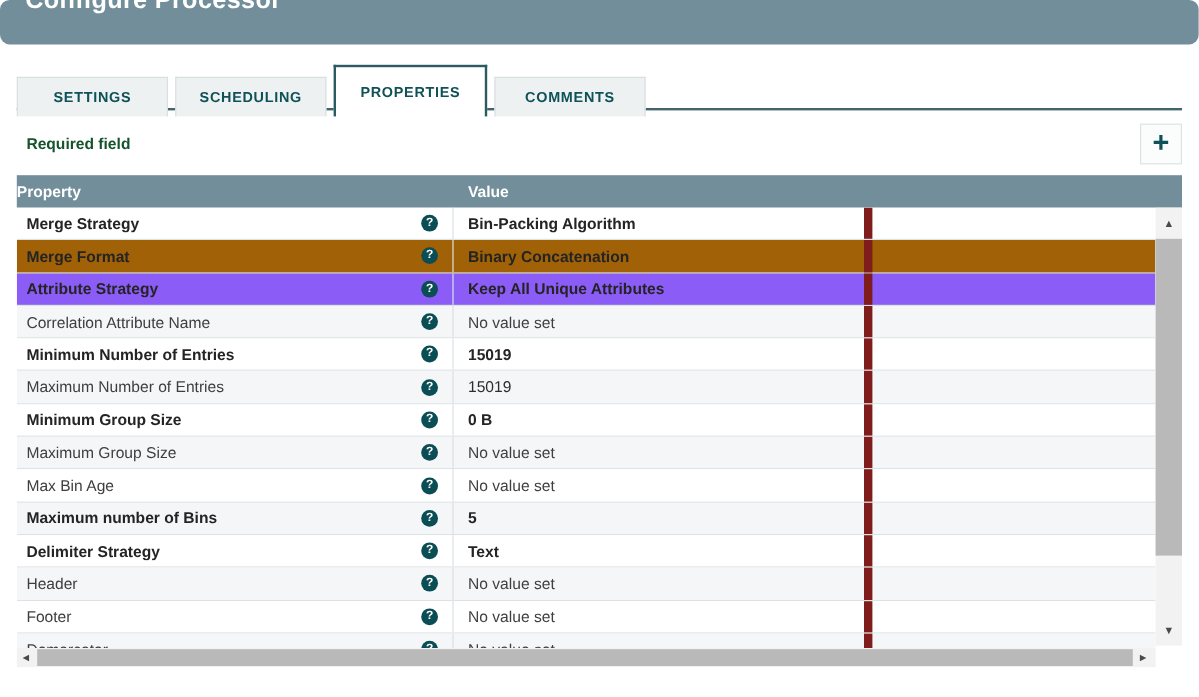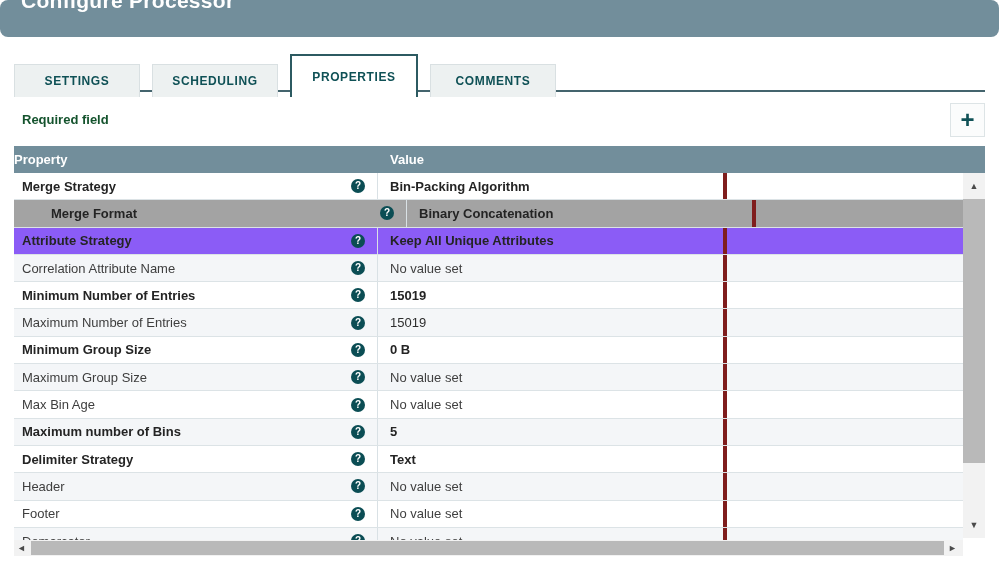--- a/index.html
+++ b/index.html
@@ -9,21 +9,21 @@
   
   .banner { position:absolute; left:0; top:0; width:999px; height:37px;
             background:#728e9b; overflow:hidden;border-radius:8px; }
   .banner-title { position:absolute; left:21px; top:-11px; color:#ffffff;
                   font-size:21px; font-weight:bold; letter-spacing:.3px; white-space:nowrap; }
 
   
   .tab-underline { position:absolute; left:14px; top:90px; width:971px; height:2px;
                    background:#44646d; }
   .tabbar { position:absolute; left:14px; top:54px; height:43px; display:flex;
-            align-items:flex-end; gap:12px; z-index:2; }
+            align-items:flex-end; gap:6px; z-index:2; }
   .tab { width:126px; height:33px; background:#edf1f1; border:1px solid #d9e0e2;
          border-bottom:none; display:flex; align-items:center; justify-content:center;
          font-size:12px; font-weight:bold; letter-spacing:.6px; color:#0f5156;
          cursor:pointer; }
   .tab.active { width:128px; height:43px; background:#ffffff;
                 border:2px solid #2c5a61; border-bottom:none; }
 
   
   .required-label { position:absolute; left:22px; top:112px; font-size:13px;
                     font-weight:bold; color:#14532d; }
@@ -38,32 +38,32 @@
   .grid-header { height:27px; background:#728e9b; color:#ffffff; font-weight:bold;
                  display:flex; align-items:center; }
   .gh-prop { width:364px; }
   .gh-val  { padding-left:12px; }
 
   .grid-body { position:absolute; left:0; top:27px; width:949px; height:367px;
                overflow:hidden; }
   .row { height:27.3px; display:flex; background:#ffffff;
          border-bottom:1px solid #dce3e6; }
   .row.alt       { background:#f4f6f8; }
-  .row.selected  { background:#a3a3a3;padding-left:29px; }
+  .row.selected  { background:#a16207; }
   .row.highlight { background:#8b5cf6; }
 
   .cell-prop { width:364px; display:flex; align-items:center; padding-left:8px;
                border-right:1px solid #d9e1e5; }
   .prop-label { flex:1; color:#3e3e3e; white-space:nowrap; overflow:hidden; }
   .row.bold .prop-label { font-weight:bold; color:#242424; }
   .help-icon { width:14px; height:14px; border-radius:50%; background:#0b4d54;
                color:#fff; font-size:10px; font-weight:bold; line-height:14px;
                text-align:center; margin-right:12px; flex:0 0 auto; cursor:pointer; }
   .cell-val { width:349px; display:flex; align-items:center; padding-left:12px;
-              border-right:4px solid #7f1d1d; }
+              border-right:7px solid #7f1d1d; }
   .val-text { color:#2e2e2e; white-space:nowrap; }
   .row.bold .val-text { font-weight:bold; color:#242424; }
   .val-text.unset { color:#404040; font-weight:normal; }
   .cell-rest { flex:1; }
 
   
   .vscroll { position:absolute; left:949px; top:27px; width:22px; height:365px;
              background:#f2f2f2; }
   .vs-up { height:26px; display:flex; align-items:center; justify-content:center;
            color:#4a4a4a; font-size:9px; cursor:pointer; }

